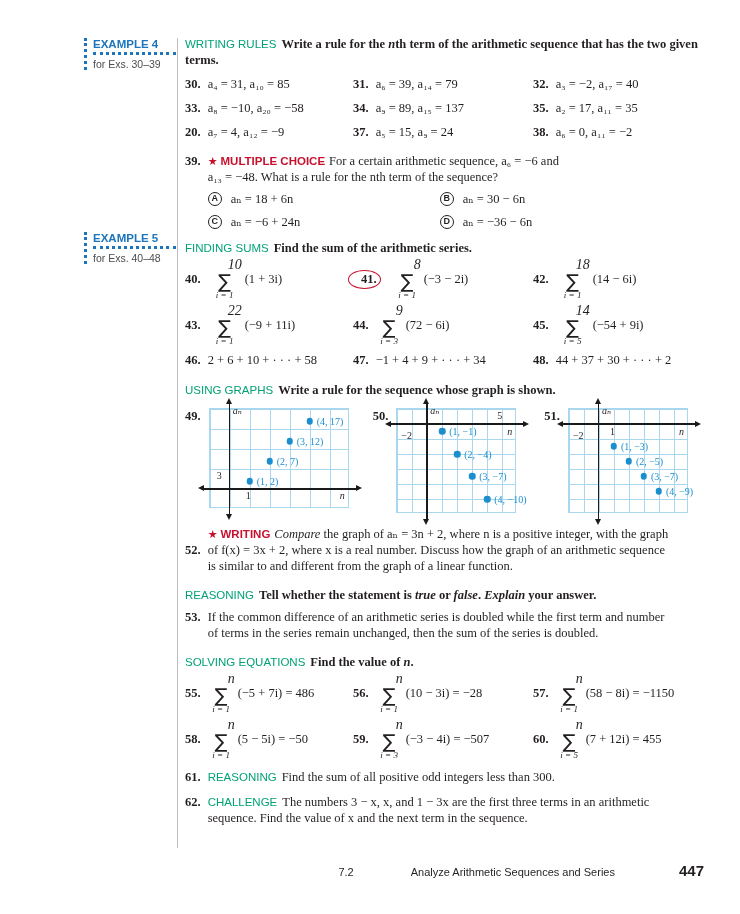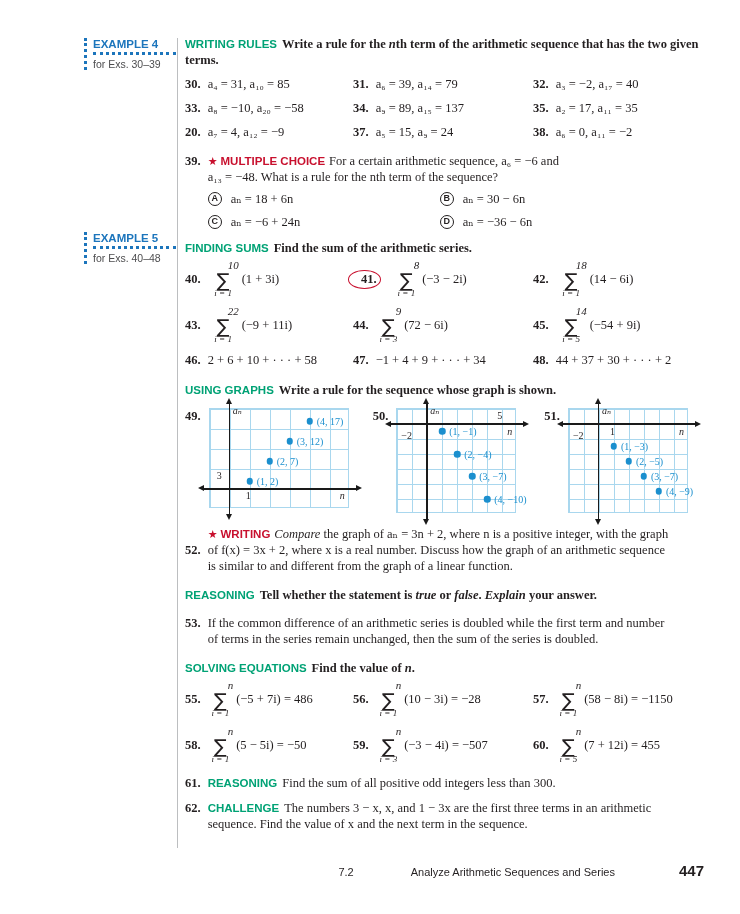--- a/index.html
+++ b/index.html
@@ -12,21 +12,21 @@
   .margin-badge { position:absolute; left:84px; width:92px; border-left:3px dotted #1c75bc; padding-left:6px;
                   font-family:"Liberation Sans","DejaVu Sans",sans-serif; }
   .badge-title { color:#1c75bc; font-weight:bold; font-size:11.5px; padding-bottom:2px;
                  border-bottom:3px dotted #1c75bc; }
   .badge-sub { color:#4d4d4f; font-size:10.5px; padding-top:3px; }
 
   
   .main { position:absolute; left:185px; top:36px; width:520px; font-size:12.5px; line-height:1.28; }
 
   .sect-head { margin-top:10px; }
-  .tag-teal { color:#00a275; font-weight:bold; font-family:"Liberation Sans","DejaVu Sans",sans-serif;
+  .tag-teal { color:#00a275; font-weight:normal; font-family:"Liberation Sans","DejaVu Sans",sans-serif;
               font-size:11.5px; margin-right:5px; }
   .tag-red { color:#c8102e; font-weight:bold; font-family:"Liberation Sans","DejaVu Sans",sans-serif;
              font-size:11.5px; margin-right:4px; }
   .star { color:#c8102e; font-size:11px; margin-right:3px; }
   .instr { font-weight:bold; }
   .it { font-style:italic; }
 
   .ex-grid3 { display:grid; grid-template-columns:168px 180px 1fr; row-gap:8px; margin-top:8px; }
   .ex-item { display:flex; }
   .ex-num { font-weight:bold; margin-right:7px; white-space:nowrap; }
@@ -38,21 +38,21 @@
   .q-text39 { width:352px; }
   .choices { display:grid; grid-template-columns:232px 1fr; row-gap:7px; margin-top:6px; }
   .choice { display:flex; align-items:center; }
   .choice-letter { display:inline-flex; width:14px; height:14px; border:1.3px solid #231f20; border-radius:50%;
                    align-items:center; justify-content:center; font-size:9px; font-weight:bold;
                    font-family:"Liberation Sans","DejaVu Sans",sans-serif; margin-right:9px; flex:0 0 auto; }
 
   .sum-grid { display:grid; grid-template-columns:168px 180px 1fr; row-gap:4px; margin-top:2px; }
   .sum-item { display:flex; align-items:center; height:42px; }
   .sigma-stack { display:inline-flex; flex-direction:column; align-items:center; line-height:1; margin-right:3px; }
-  .sig-up { font-size:11px; font-style:italic;margin-left:20px; }
+  .sig-up { font-size:14px; font-style:italic;margin-left:20px; }
   .sig-glyph { font-size:19px; font-family:"DejaVu Sans","Liberation Sans",sans-serif; line-height:0.95; }
   .sig-lo { font-size:9px; font-style:italic; }
   .circled { border:1.6px solid #c8102e; border-radius:50%; padding:0 3px 1px 12px; margin-left:-5px; }
   .series-row { display:grid; grid-template-columns:168px 180px 1fr; margin-top:6px; }
 
   
   .graphs-row { display:flex; margin-top:10px; }
   .graph-block { display:flex; align-items:flex-start; }
   .graph-num { font-weight:bold; margin-right:8px; }
   .graph { position:relative; border:1px solid #a9d7ee;
@@ -68,21 +68,21 @@
   .ah-left  { border-width:3.5px 6px 3.5px 0; border-color:transparent #1a1a1a transparent transparent; }
   .ah-right { border-width:3.5px 0 3.5px 6px; border-color:transparent transparent transparent #1a1a1a; }
   .glabel { position:absolute; font-size:10px; font-style:italic; line-height:1; }
   .gtick  { position:absolute; font-size:10px; line-height:1; }
   .dot { position:absolute; width:6.5px; height:6.5px; background:#1b8fce; border-radius:50%;
          transform:translate(-50%,-50%); }
   .plabel { position:absolute; font-size:10px; color:#1b8fce; white-space:nowrap; line-height:1; }
 
   .q52 { margin-top:13px;align-items:center; }
   .q-text52 { width:468px; }
-  .r-item { margin-top:12px; }
+  .r-item { margin-top:6px; }
   .q-text53 { width:458px; }
   .q-text62 { width:452px; }
   .single-q { margin-top:9px; }
 
   
   .footer { position:absolute; right:36px; top:862px; display:flex; align-items:baseline;
             font-family:"Liberation Sans","DejaVu Sans",sans-serif;gap:48px; }
   .footer-sec { font-size:11px; margin-right:9px; }
   .footer-title { font-size:11px; margin-right:16px; }
   .footer-page { font-size:15px; font-weight:bold; }

